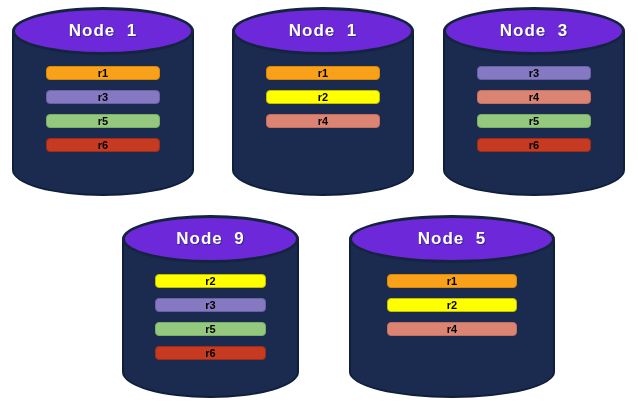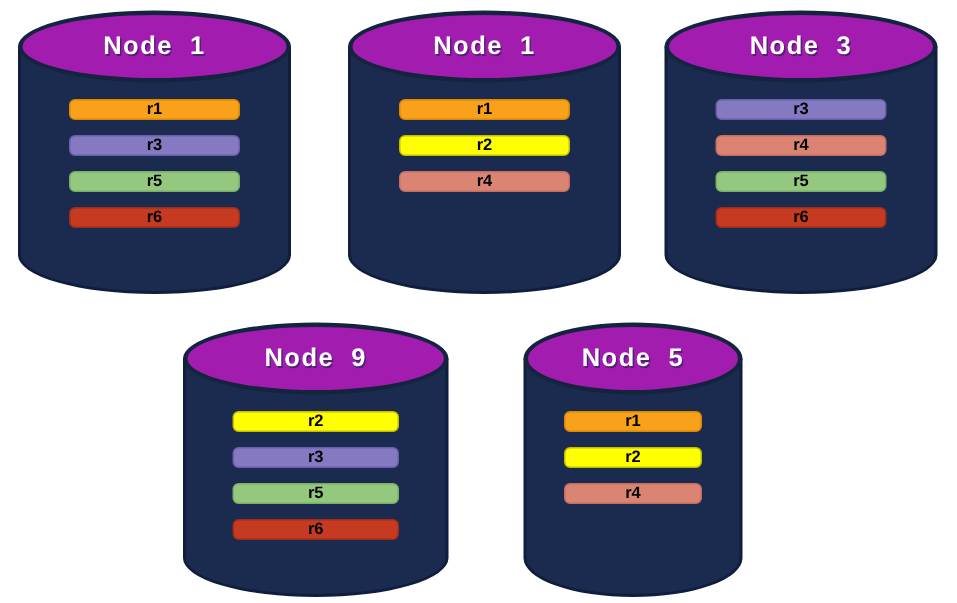--- a/index.html
+++ b/index.html
@@ -9,36 +9,36 @@
     height: 402px;
     background: #ffffff;
     overflow: hidden;
     font-family: "Liberation Sans", sans-serif;
   }
   .cylinder { position: absolute; }
   .node-1 { left: 12px;  top: 7px;   width: 182px; height: 189px; }
   .node-2 { left: 232px; top: 7px;   width: 182px; height: 189px; }
   .node-3 { left: 443px; top: 7px;   width: 182px; height: 189px; }
   .node-4 { left: 122px; top: 215px; width: 177px; height: 183px; }
-  .node-5 { left: 349px; top: 215px; width: 146px; height: 183px; }
+  .node-5 { left: 349px; top: 215px; width: 206px; height: 183px; }
 
   .cyl-body {
     position: absolute;
     left: 0; right: 0;
     top: 24px; bottom: 0;
     background: #1B2B4F;
     border: 2px solid #0F1E3C;
     border-radius: 0 0 50% 50% / 0 0 26px 26px;
     box-sizing: border-box;
   }
   .cyl-top {
     position: absolute;
     left: 0; right: 0; top: 0;
     height: 48px;
-    background: #a21caf;
+    background: #6d28d9;
     border: 3px solid #14243F;
     border-radius: 50%;
     box-sizing: border-box;
     display: flex;
     align-items: center;
     justify-content: center;
     z-index: 2;
     text-align: center;
   }
   .node-title {

